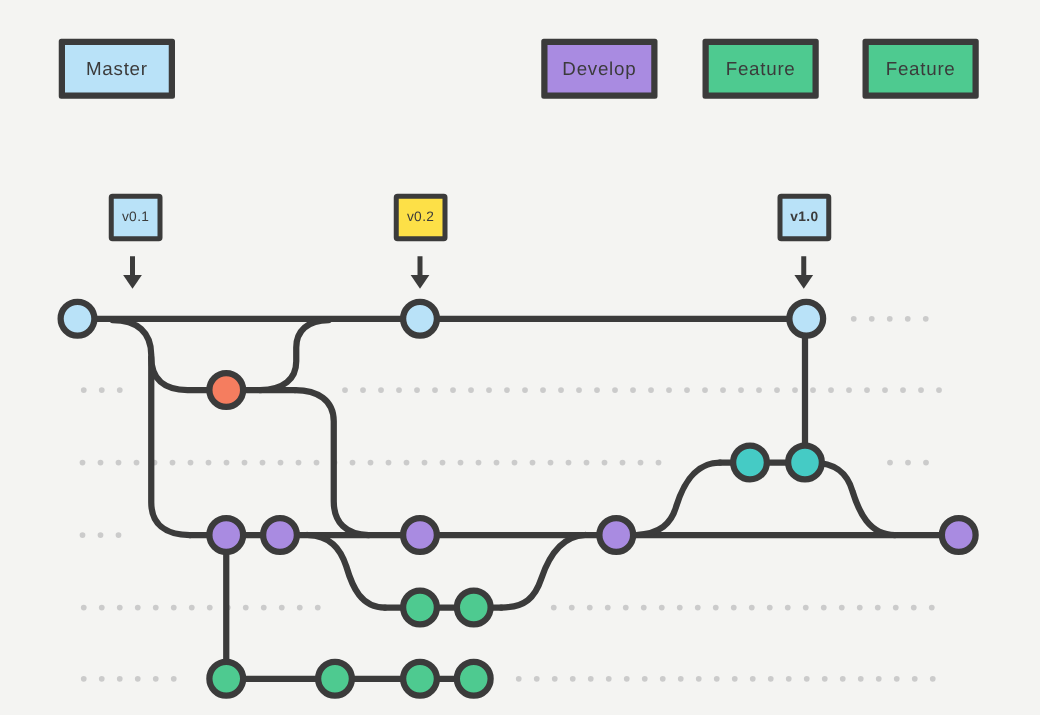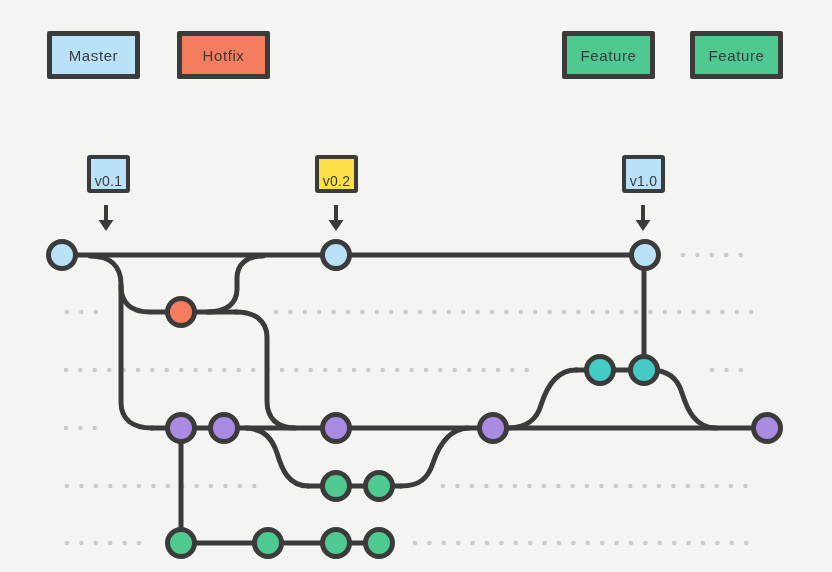--- a/index.html
+++ b/index.html
@@ -12,22 +12,22 @@
   #graph-svg{position:absolute;left:0;top:0;}
   .legend-box{
     position:absolute;width:93px;height:48px;box-sizing:border-box;
     border:5px solid #3B3B3B;border-radius:2px;
     display:flex;align-items:center;justify-content:center;
     font-size:15px;letter-spacing:0.6px;color:#3B3B3B;
   }
   .tag-box{
     position:absolute;width:43px;height:38px;box-sizing:border-box;
     border:4px solid #3B3B3B;border-radius:3px;
-    display:flex;align-items:flex-end;justify-content:center;
-    font-size:14px;letter-spacing:0.3px;color:#3B3B3B;
+    display:flex;align-items:center;justify-content:center;
+    font-size:11px;letter-spacing:0.3px;color:#3B3B3B;
   }
 </style>
 </head>
 <body style="background: rgb(244, 244, 242);">
 
 <div id="stage">
 
   <svg id="graph-svg" width="832" height="572" viewBox="0 0 832 572">
       <g fill="#CBCBCB">
         <circle cx="683.0" cy="255" r="2.3"></circle>
@@ -233,33 +233,33 @@
       <circle cx="379" cy="486" r="13.5" fill="#4ECA90" stroke="#3B3B3B" stroke-width="5"></circle>
       <circle cx="181" cy="543" r="13.5" fill="#4ECA90" stroke="#3B3B3B" stroke-width="5"></circle>
       <circle cx="268" cy="543" r="13.5" fill="#4ECA90" stroke="#3B3B3B" stroke-width="5"></circle>
       <circle cx="336" cy="543" r="13.5" fill="#4ECA90" stroke="#3B3B3B" stroke-width="5"></circle>
       <circle cx="379" cy="543" r="13.5" fill="#4ECA90" stroke="#3B3B3B" stroke-width="5"></circle>
     </svg>
 
   <div class="legend-box" style="left: 47px; top: 31px; background: rgb(185, 226, 248); border-color: rgb(59, 59, 59);">
     <span>Master</span>
   </div>
-  <div class="legend-box" style="left: 177px; top: 31px; background: rgb(245, 125, 95); border-color: rgb(59, 59, 59);">
-    <span>Hotfix</span>
+  <div class="legend-box" style="left: 433px; top: 31px; background: rgb(169, 139, 225); border-color: rgb(59, 59, 59);">
+    <span>Develop</span>
   </div>
   <div class="legend-box" style="left: 562px; top: 31px; background: rgb(78, 202, 144); border-color: rgb(59, 59, 59);">
     <span>Feature</span>
   </div>
   <div class="legend-box" style="left: 690px; top: 31px; background: rgb(78, 202, 144); border-color: rgb(59, 59, 59);">
     <span>Feature</span>
   </div>
 
   <div class="tag-box" style="left: 87px; top: 155px; background: rgb(185, 226, 248); border-color: rgb(59, 59, 59);">
     <span>v0.1</span>
   </div>
   <div class="tag-box" style="left: 315px; top: 155px; background: #fde047; border-color: rgb(59, 59, 59);">
     <span>v0.2</span>
   </div>
-  <div class="tag-box" style="left: 622px; top: 155px; background: rgb(185, 226, 248); border-color: rgb(59, 59, 59);">
+  <div class="tag-box" style="left: 622px; top: 155px; background: rgb(185, 226, 248); border-color: rgb(59, 59, 59); font-weight: bold;">
     <span>v1.0</span>
   </div>
 
 </div>
 
 </body></html>

